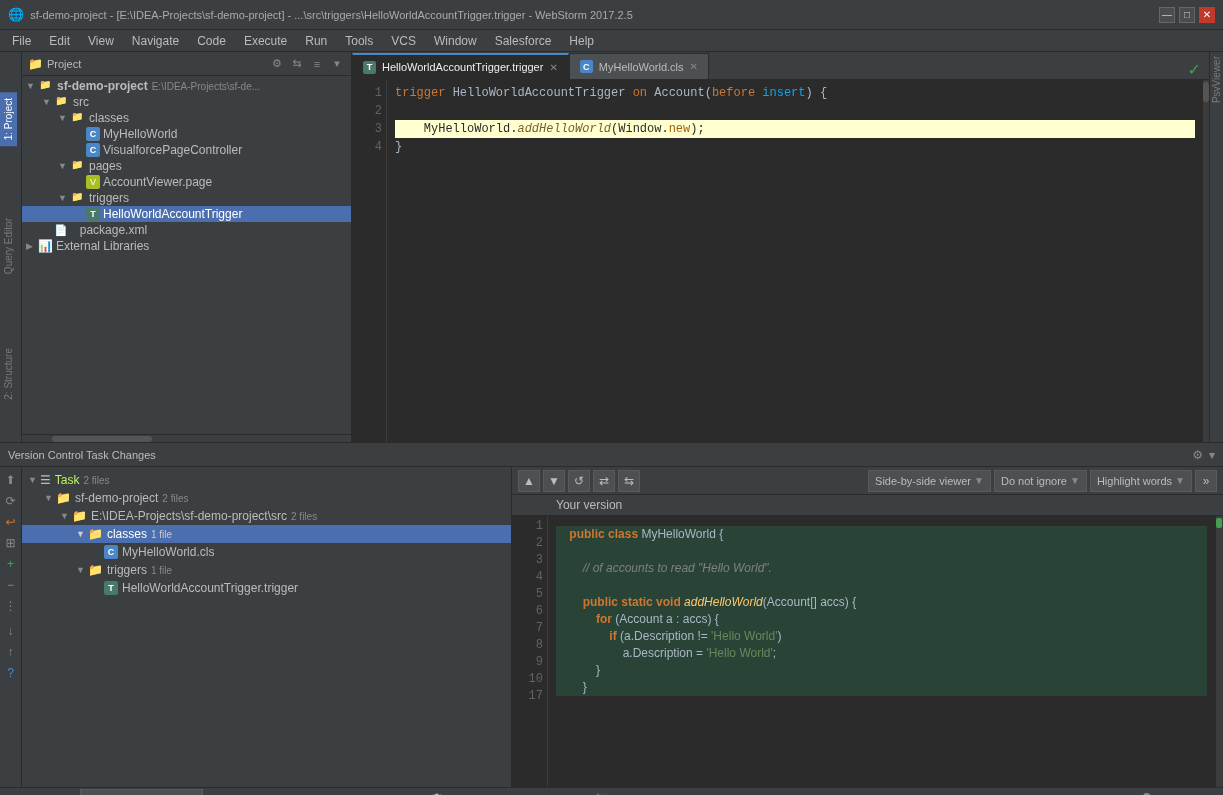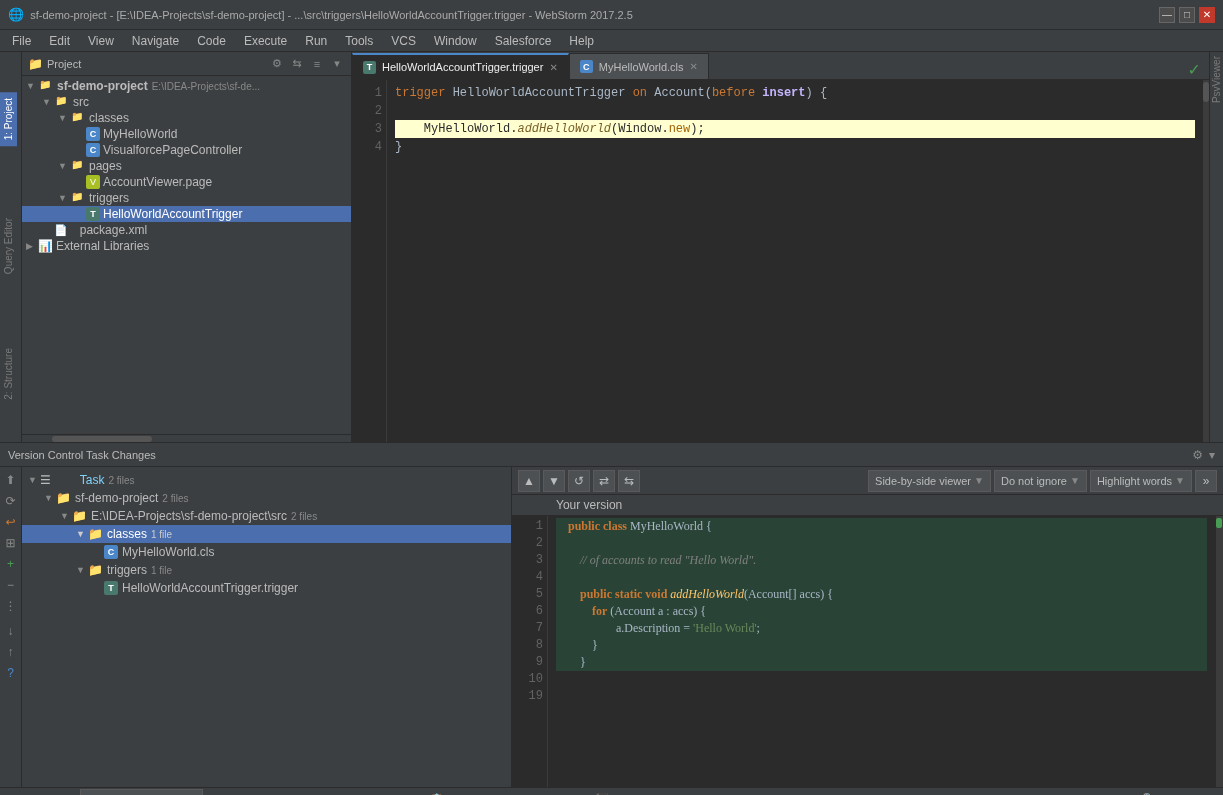--- a/index.html
+++ b/index.html
@@ -465,21 +465,21 @@
     </div>
 
     <div id="editor-content" style="flex:1; display:flex; background:#2b2b2b; overflow:hidden;">
       <div id="line-numbers" style="width:35px; background:#2b2b2b; color:#606366; font-family:'Courier New',monospace; font-size:12px; padding:4px 4px; text-align:right; border-right:1px solid #3c3c3c; line-height:18px; user-select:none;">
         <div>1</div>
         <div>2</div>
         <div>3</div>
         <div>4</div>
       </div>
       <div id="code-area" style="flex:1; padding:4px 8px; font-family:'Courier New',monospace; font-size:12px; line-height:18px; overflow:auto; color:#a9b7c6;">
-        <div class="code-line"><span class="kw">trigger</span> <span style="color:#a9b7c6;">HelloWorldAccountTrigger</span> <span class="kw">on</span> <span style="color:#a9b7c6;">Account</span>(<span class="kw">before</span> <span style="color:#c4b5fd;font-weight:bold;">insert</span>) {</div>
+        <div class="code-line"><span class="kw">trigger</span> <span style="color:#a9b7c6;">HelloWorldAccountTrigger</span> <span class="kw">on</span> <span style="color:#a9b7c6;">Account</span>(<span class="kw">before</span> <span style="color:#0ea5e9;">insert</span>) {</div>
         <div class="code-line">&nbsp;</div>
         <div class="code-line highlighted" style="background:#ffffd0; color:#2b2b2b; display:block; padding-left:0;">    <span style="color:#2b2b2b;">MyHelloWorld.</span><span style="color:#795e26; font-style:italic;">addHelloWorld</span><span style="color:#2b2b2b;">(Window.</span><span style="color:#a16207;">new</span><span style="color:#2b2b2b;">);</span></div>
         <div class="code-line">}</div>
       </div>
 
       <div style="width:6px; background:#3c3c3c; position:relative;">
         <div style="width:6px; height:20px; background:#555; border-radius:3px; position:absolute; top:2px;"></div>
       </div>
     </div>
   </div>
@@ -510,21 +510,21 @@
       <div style="margin-top:4px;" class="bp-icon">↓</div>
       <div class="bp-icon">↑</div>
       <div class="bp-icon" style="color:#4a86c8;">?</div>
     </div>
 
     <div id="bottom-tree-panel" style="width:490px; border-right:1px solid #2b2b2b; overflow-y:auto; padding:4px 0; font-size:12px;">
 
       <div class="bt-item" style="padding-left:6px;">
         <span style="width:12px; font-size:9px; color:#888;">▼</span>
         <span style="margin-right:4px; color:#bbb;">☰</span>
-        <span style="color:#7dd3fc;margin-left:25px;">Task</span>
+        <span style="color:#bef264;">Task</span>
         <span style="color:#888; font-size:10px; margin-left:4px;">2 files</span>
       </div>
 
       <div class="bt-item" style="padding-left:22px;">
         <span style="width:12px; font-size:9px; color:#888;">▼</span>
         <span style="margin-right:4px; color:#dcb67a;">📁</span>
         <span style="color:#bbb;">sf-demo-project</span>
         <span style="color:#888; font-size:10px; margin-left:4px;">2 files</span>
       </div>
 
@@ -595,29 +595,30 @@
           <div>1</div>
           <div>2</div>
           <div>3</div>
           <div>4</div>
           <div>5</div>
           <div>6</div>
           <div>7</div>
           <div>8</div>
           <div>9</div>
           <div>10</div>
-          <div>19</div>
+          <div>17</div>
         </div>
-        <div id="diff-code" style="flex:1; padding:2px 8px; font-family:Liberation Serif, serif; font-size:12px; line-height:17px; overflow:auto;">
+        <div id="diff-code" style="flex:1; padding:10px 8px; font-family:Liberation Sans, sans-serif; font-size:12px; line-height:17px; overflow:auto;">
           <div class="diff-added">    <span style="color:#cc7832; font-weight:bold;">public</span> <span style="color:#cc7832; font-weight:bold;">class</span> <span style="color:#a9b7c6;">MyHelloWorld</span> {</div>
           <div class="diff-added">&nbsp;</div>
           <div class="diff-added">        <span style="color:#808080; font-style:italic;">// of accounts to read "Hello World".</span></div>
           <div class="diff-added">&nbsp;</div>
           <div class="diff-added">        <span style="color:#cc7832; font-weight:bold;">public</span> <span style="color:#cc7832; font-weight:bold;">static</span> <span style="color:#cc7832; font-weight:bold;">void</span> <span style="color:#ffc66d; font-style:italic;">addHelloWorld</span>(<span style="color:#a9b7c6;">Account</span>[] <span style="color:#a9b7c6;">accs</span>) {</div>
           <div class="diff-added">            <span style="color:#cc7832; font-weight:bold;">for</span> (<span style="color:#a9b7c6;">Account</span> <span style="color:#a9b7c6;">a</span> : <span style="color:#a9b7c6;">accs</span>) {</div>
+          <div class="diff-added">                <span style="color:#cc7832; font-weight:bold;">if</span> (<span style="color:#a9b7c6;">a.Description</span> != <span style="color:#6a8759;">'Hello World'</span>)</div>
           <div class="diff-added">                    <span style="color:#a9b7c6;">a.Description</span> = <span style="color:#6a8759;">'Hello World'</span>;</div>
           <div class="diff-added">            }</div>
           <div class="diff-added">        }</div>
         </div>
 
         <div class="diff-scrollbar-right" style="width:8px; background:#3c3c3c; position:relative;">
           <div style="width:6px; height:10px; background:#499c54; position:absolute; right:1px; top:2px; border-radius:2px;"></div>
         </div>
       </div>
     </div>

